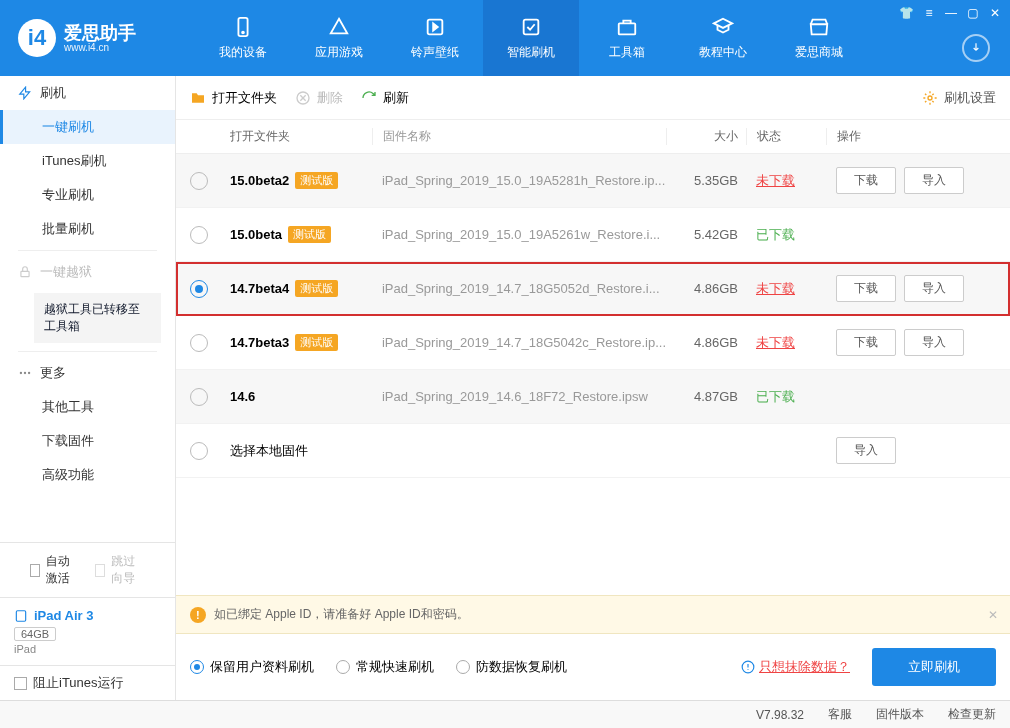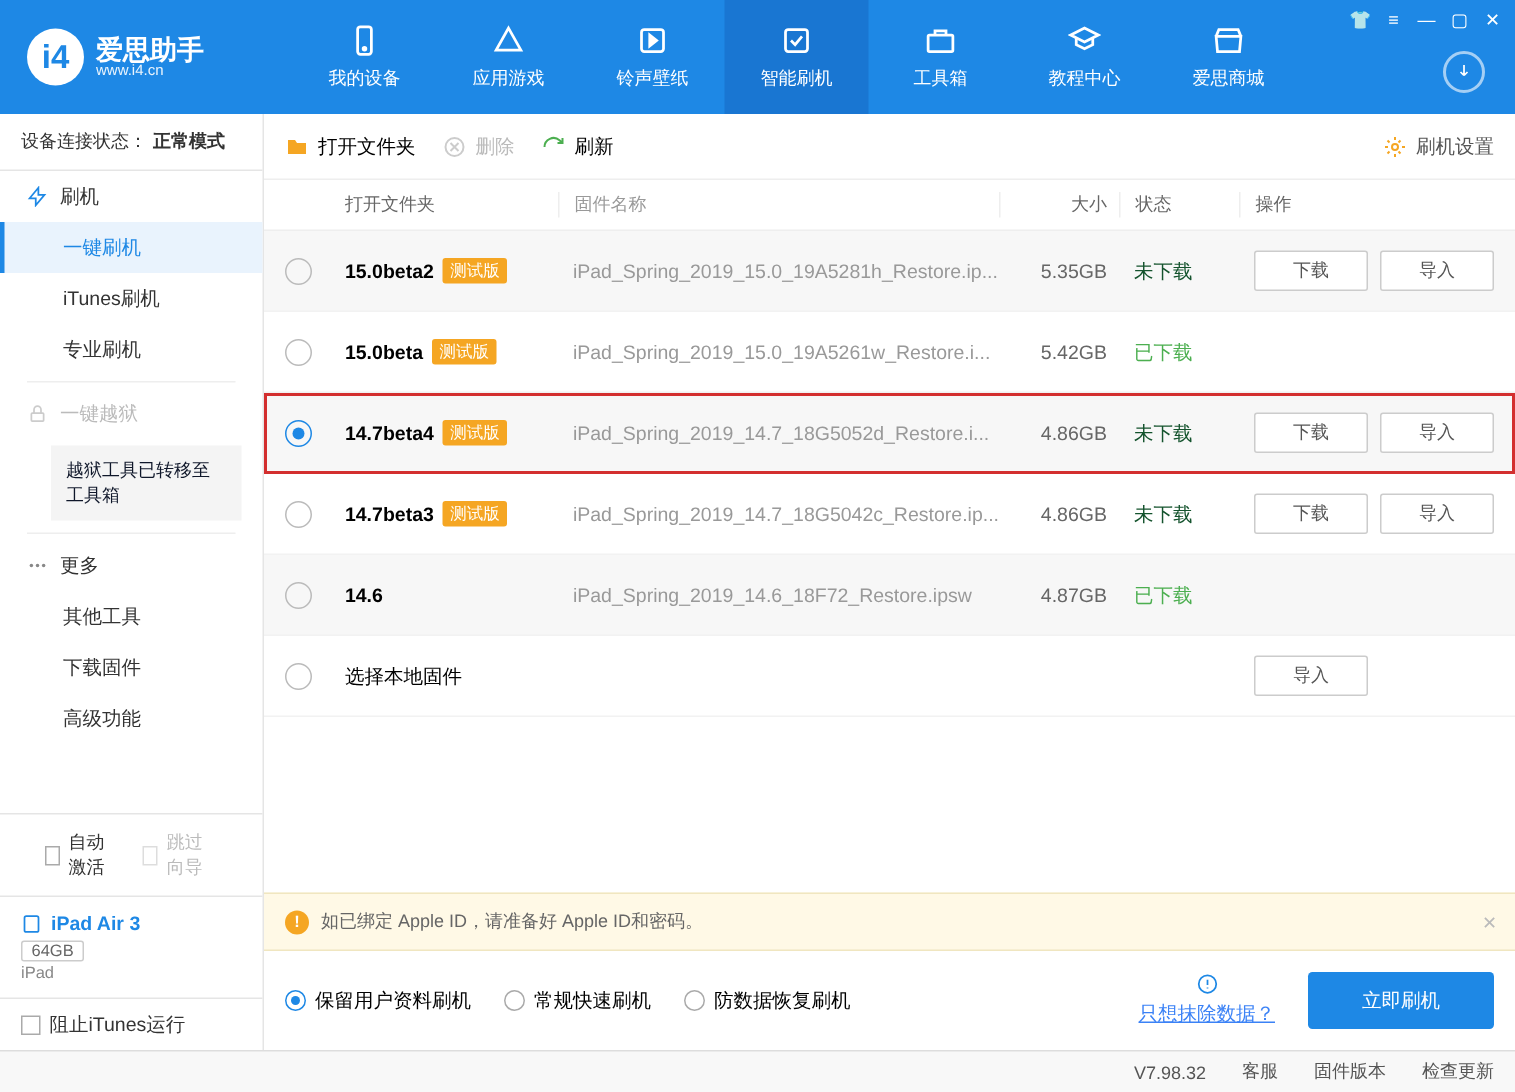--- a/index.html
+++ b/index.html
@@ -56,35 +56,35 @@
 .row.alt { background: #f7f7f7; }
 .row .radio { width: 18px; height: 18px; border: 1px solid #bbb; border-radius: 50%; margin-right: 22px; display: flex; align-items: center; justify-content: center; cursor: pointer; }
 .row.selected .radio { border-color: #1e88e5; }
 .row.selected .radio::after { content: ""; width: 8px; height: 8px; background: #1e88e5; border-radius: 50%; }
 .row.highlight { outline: 2px solid #d32f2f; outline-offset: -2px; }
 .c-ver { width: 142px; display: flex; align-items: center; gap: 6px; }
 .beta-tag { background: #f5a623; color: #fff; font-size: 11px; padding: 1px 5px; border-radius: 2px; }
 .c-name { flex: 1; color: #999; padding-left: 10px; overflow: hidden; text-overflow: ellipsis; white-space: nowrap; }
 .c-size { width: 80px; text-align: right; color: #666; padding-right: 8px; }
 .c-status { width: 80px; padding-left: 10px; }
-.st-not { color: #14532d; }
+.st-not { color: #ef4444; text-decoration: underline; }
 .st-done { color: #4caf50; }
 .c-ops { width: 170px; display: flex; gap: 8px; padding-left: 10px; }
-.btn { border: 1px solid #ccc; background: #fff; padding: 4px 0; width: 76px; text-align: center; font-size: 12px; cursor: pointer; border-radius: 2px; color: #555; }
+.btn { border: 1px solid #ccc; background: #fff; padding: 4px 0; width: 60px; text-align: center; font-size: 12px; cursor: pointer; border-radius: 2px; color: #555; }
 
 
 .alert { background: #fff9e6; border-top: 1px solid #f0e6c0; border-bottom: 1px solid #f0e6c0; padding: 10px 14px; font-size: 12px; color: #666; display: flex; align-items: center; gap: 8px; position: relative; }
 .alert .warn { width: 16px; height: 16px; background: #f5a623; border-radius: 50%; color: #fff; display: flex; align-items: center; justify-content: center; font-size: 11px; font-weight: bold; }
 .alert .close { position: absolute; right: 12px; color: #bbb; cursor: pointer; }
 .action-bar { padding: 14px; display: flex; align-items: center; gap: 22px; font-size: 13px; }
 .radio-opt { display: flex; align-items: center; gap: 6px; cursor: pointer; }
 .radio-opt .r { width: 14px; height: 14px; border: 1px solid #1e88e5; border-radius: 50%; display: flex; align-items: center; justify-content: center; }
 .radio-opt.on .r::after { content: ""; width: 6px; height: 6px; background: #1e88e5; border-radius: 50%; }
 .radio-opt.off .r { border-color: #aaa; }
-.link { color: #3b82f6; text-decoration: underline; display: flex; align-items: center; gap: 4px; margin-left: auto; cursor: pointer; flex-direction: column; }
+.link { color: #ef4444; text-decoration: underline; display: flex; align-items: center; gap: 4px; margin-left: auto; cursor: pointer; }
 .primary-btn { background: #1e88e5; color: #fff; padding: 10px 36px; border-radius: 3px; cursor: pointer; font-size: 13px; }
 
 
 .statusbar { height: 28px; border-top: 1px solid #ddd; background: #f8f8f8; display: flex; align-items: center; font-size: 12px; color: #555; padding: 0 14px; gap: 24px; }
 .statusbar .spacer { flex: 1; }
 
 .ico-sq { width: 14px; height: 14px; display: inline-block; }
 </style>
 </head>
 <body>
@@ -157,33 +157,31 @@
   <div class="dl-circle">
     <svg width="14" height="14" viewBox="0 0 24 24" fill="none" stroke="#fff" stroke-width="2">
         <path d="M12 4v12m0 0l-4-4m4 4l4-4"></path>
       </svg>
   </div>
 </div>
 
 <div class="content">
 
   <div class="sidebar">
-    <div class="conn-status">
-      <span>设备连接状态：</span><b>正常模式</b>
-    </div>
 
     <div class="side-head">
       <svg class="ico-sq" viewBox="0 0 24 24" fill="none" stroke="#1e88e5" stroke-width="2">
           <path d="M13 2L3 14h7v8l10-12h-7z"></path>
         </svg>
       <span>刷机</span>
     </div>
     <div class="side-item active">一键刷机</div>
     <div class="side-item">iTunes刷机</div>
     <div class="side-item">专业刷机</div>
+    <div class="side-item">批量刷机</div>
 
     <div class="side-hr"></div>
     <div class="side-head disabled">
       <svg class="ico-sq" viewBox="0 0 24 24" fill="none" stroke="#ccc" stroke-width="2">
           <rect x="5" y="11" width="14" height="9" rx="1"></rect>
           <path d="M8 11V7a4 4 0 018 0v4"></path>
         </svg>
       <span>一键越狱</span>
     </div>
     <div class="side-note">越狱工具已转移至工具箱</div>

